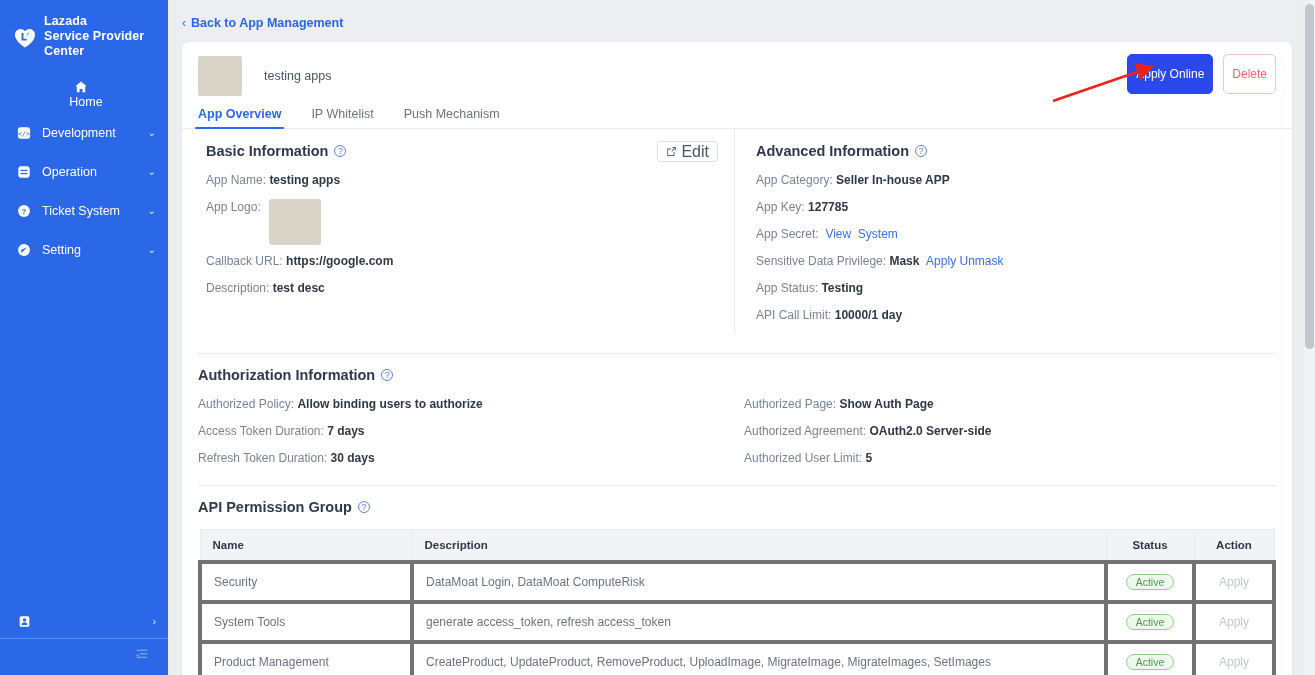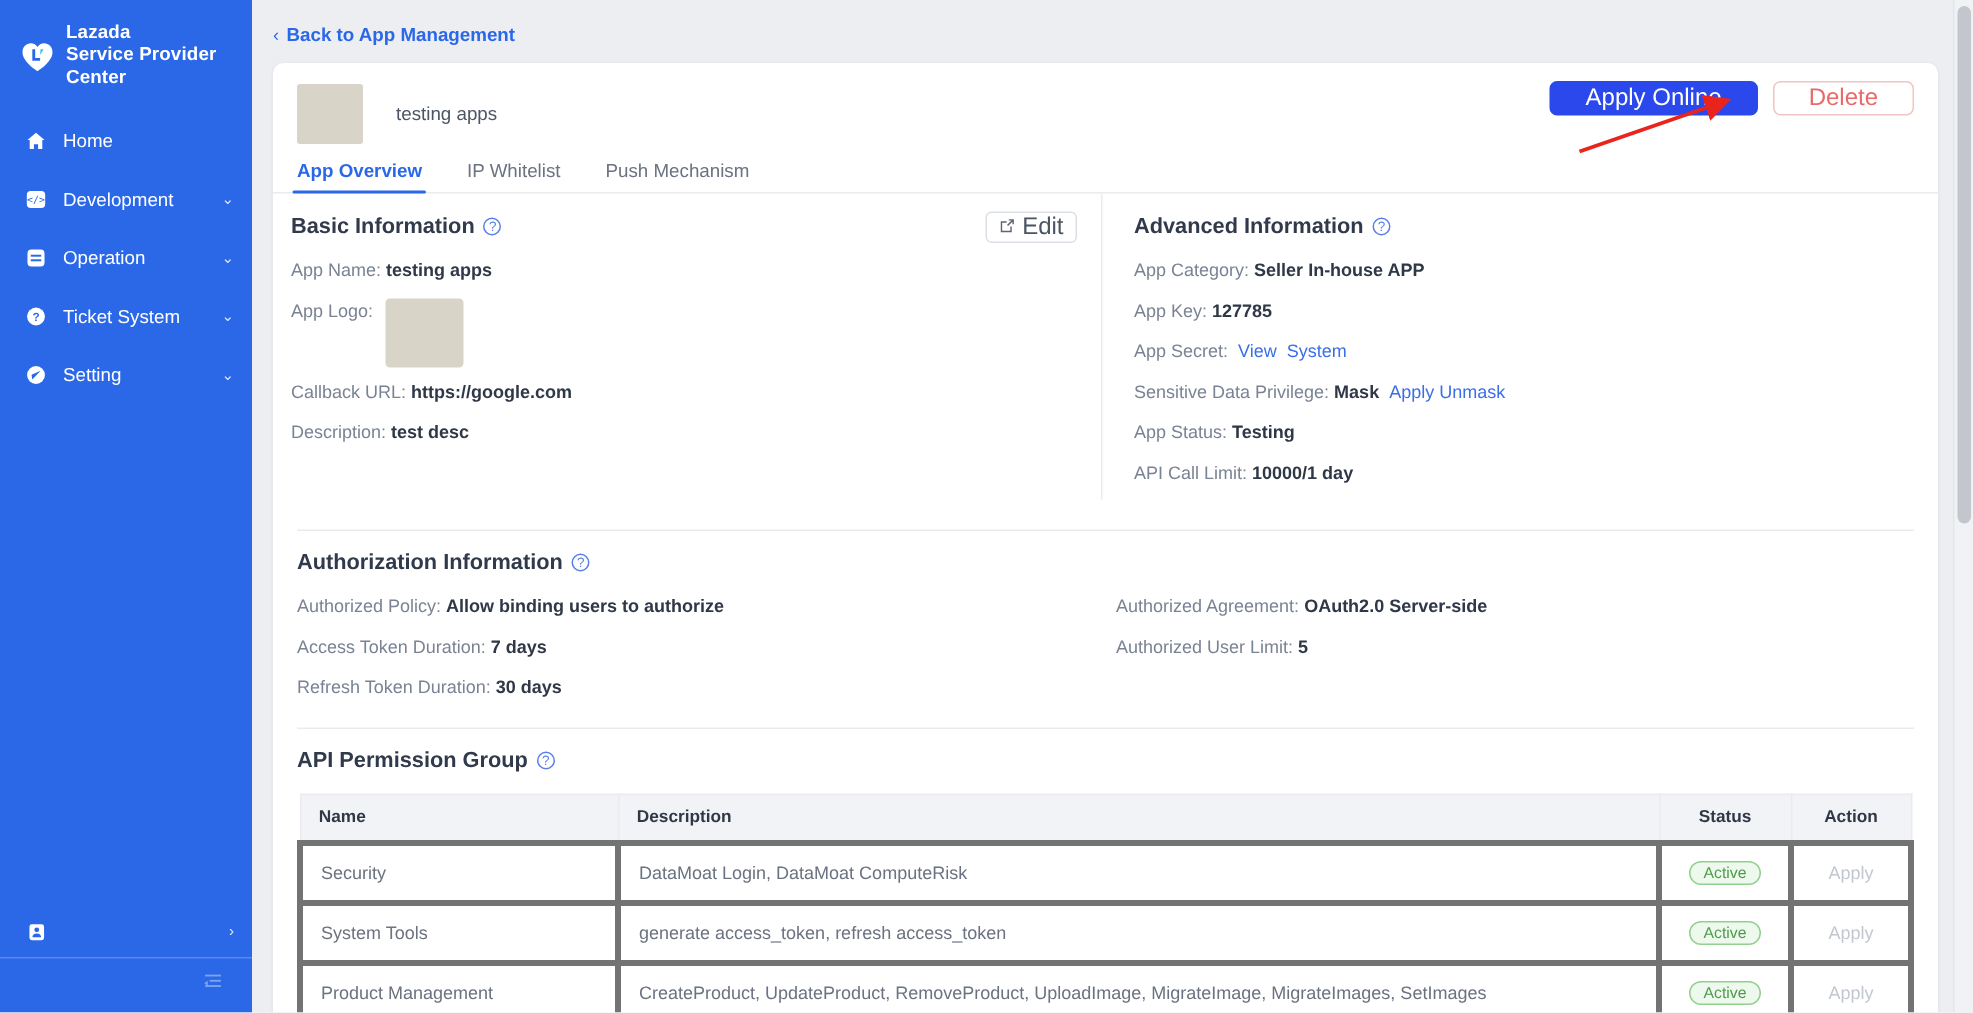--- a/index.html
+++ b/index.html
@@ -89,44 +89,44 @@
   }
   .app-title {
     font-size: 12.5px; color: #4b5563; margin-left: 22px; margin-top: 13px;
   }
   .head-actions {
     position: absolute; right: 16px; top: 12px;
     display:flex; align-items:center; gap: 10px;
   }
   .btn {
     font-family: "Liberation Sans", sans-serif;
-    font-size: 16px; border-radius: 5px; cursor: pointer;
-    height: 23px; display:flex; align-items:center; justify-content:center;
-    padding: 0 23px;
+    font-size: 12px; border-radius: 5px; cursor: pointer;
+    height: 40px; display:flex; align-items:center; justify-content:center;
+    padding: 0 8px;
   }
   .btn-primary { background: #2a48ec; color:#fff; border: 1px solid #2a48ec; }
   .btn-danger { background:#fff; color:#e96a6a; border: 1px solid #f2c4c4; }
 
   .tabs {
     display:flex; gap: 0; padding: 0 16px; margin-top: 11px;
     border-bottom: 1px solid #e9ebef;
   }
   .tab {
     font-size: 12.5px; color:#6b7280; padding: 0 0 7px 0; margin-right: 30px;
     cursor:pointer; position: relative;
   }
   .tab.active { color:#2a68e8; font-weight: 700; }
   .tab.active:after {
     content:''; position:absolute; left:-3px; right:-3px; bottom:-1px;
     height:2px; background:#2a68e8; border-radius:2px;
   }
 
   
   .info-grid { display:flex; position: relative; }
-  .info-col { padding: 14px 16px 14px 12px; }
+  .info-col { padding: 14px 16px 14px 24px; }
   .info-col.left { width: 552px; flex: 0 0 552px; position:relative; }
   .info-col.right { flex: 1 1 auto; padding-left: 22px; }
   .vdiv {
     position:absolute; left: 552px; top: 0; bottom: 8px; width: 1px; background:#e9ebef;
   }
 
   .sec-title {
     font-size: 14.5px; font-weight: 700; color:#303a4b;
     display:flex; align-items:center; gap:6px; margin-bottom: 13px;
   }
@@ -206,21 +206,21 @@
         </svg>
       </span>
       <span class="brand-text">
         <span>Lazada</span>
         <span class="l2">Service Provider Center</span>
       </span>
     </div>
 
     <div class="nav">
 
-      <div class="nav-item" style="margin-top:2px;">
+      <div class="nav-item" style="margin-top:2px;flex-direction:column;">
         <span class="nav-ico">
           <svg viewBox="0 0 16 16" width="14" height="14">
               <path d="M8 1.8 1.5 7.2h1.7V14h3.2v-3.6h3.2V14h3.2V7.2h1.7z" fill="#fff"></path>
             </svg>
         </span>
         <span class="nav-label">Home</span>
         <span class="nav-chev"></span>
       </div>
 
       <div class="nav-item" style="margin-top:10px;">
@@ -407,20 +407,24 @@
             <div class="kv">
               <span>Access Token Duration:</span>
               <b>7 days</b>
             </div>
             <div class="kv">
               <span>Refresh Token Duration:</span>
               <b>30 days</b>
             </div>
           </div>
           <div class="auth-col r">
+            <div class="kv">
+              <span>Authorized Page:</span>
+              <b>Show Auth Page</b>
+            </div>
             <div class="kv">
               <span>Authorized Agreement:</span>
               <b>OAuth2.0 Server-side</b>
             </div>
             <div class="kv">
               <span>Authorized User Limit:</span>
               <b>5</b>
             </div>
           </div>
         </div>

